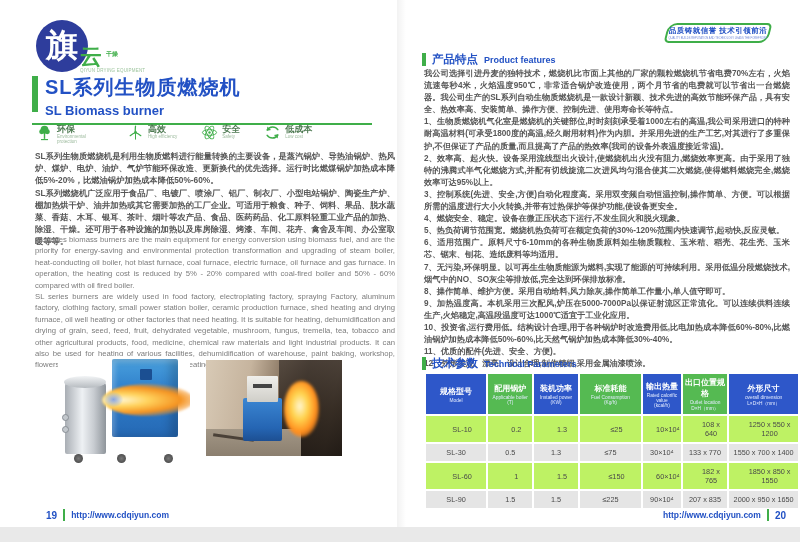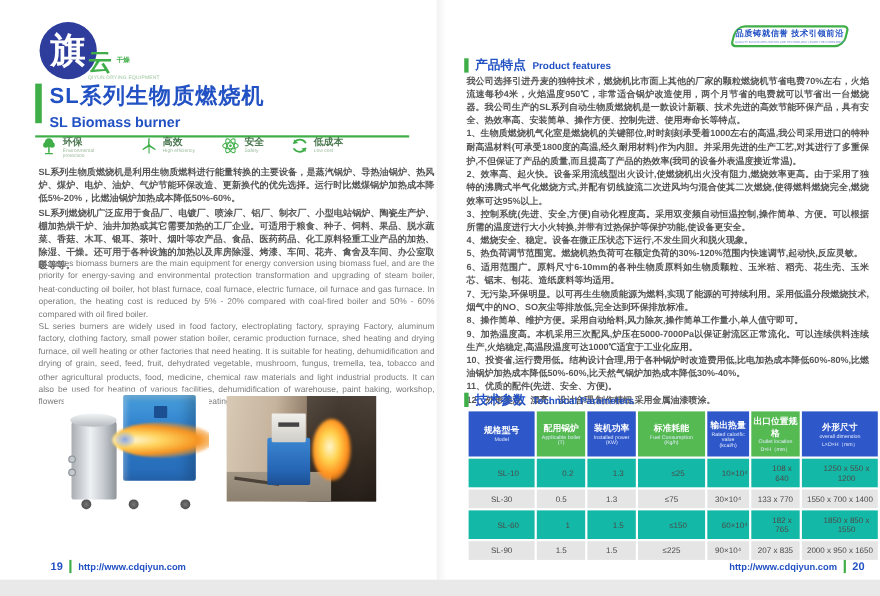--- a/index.html
+++ b/index.html
@@ -107,21 +107,21 @@
 
   
   .params-table { position:absolute; left:424px; top:372px; border-collapse:separate; border-spacing:2px; }
   .params-table th { vertical-align:middle; text-align:center; padding:3px 1px; }
   .params-table th.hb { background:#2e57c9; }
   .params-table th.hg { background:#55ba52; }
   .th-zh { color:#fff; font-size:8px; font-weight:bold; }
   .th-en { color:#e4ecff; font-size:4.8px; font-weight:normal; margin-top:1px; }
   .th-unit { color:#e4ecff; font-size:4.8px; font-weight:normal; }
   .params-table td { text-align:center; color:#4a4a4a; font-size:7.3px; padding:4px 1px; }
-  .params-table tr.dark td { background:#14b8a6;padding-left:13px; }
+  .params-table tr.dark td { background:#bef264;padding-left:13px; }
   .params-table tr.light td { background:#e5e5e5; }
   .cw1{width:63px}.cw2{width:46px}.cw3{width:45px}.cw4{width:64px}.cw5{width:31px}.cw6{width:46px}.cw7{width:72px}
 </style>
 </head>
 <body>
 
 <div id="stage">
 
   <div class="logo">
     <div class="logo-circle">

